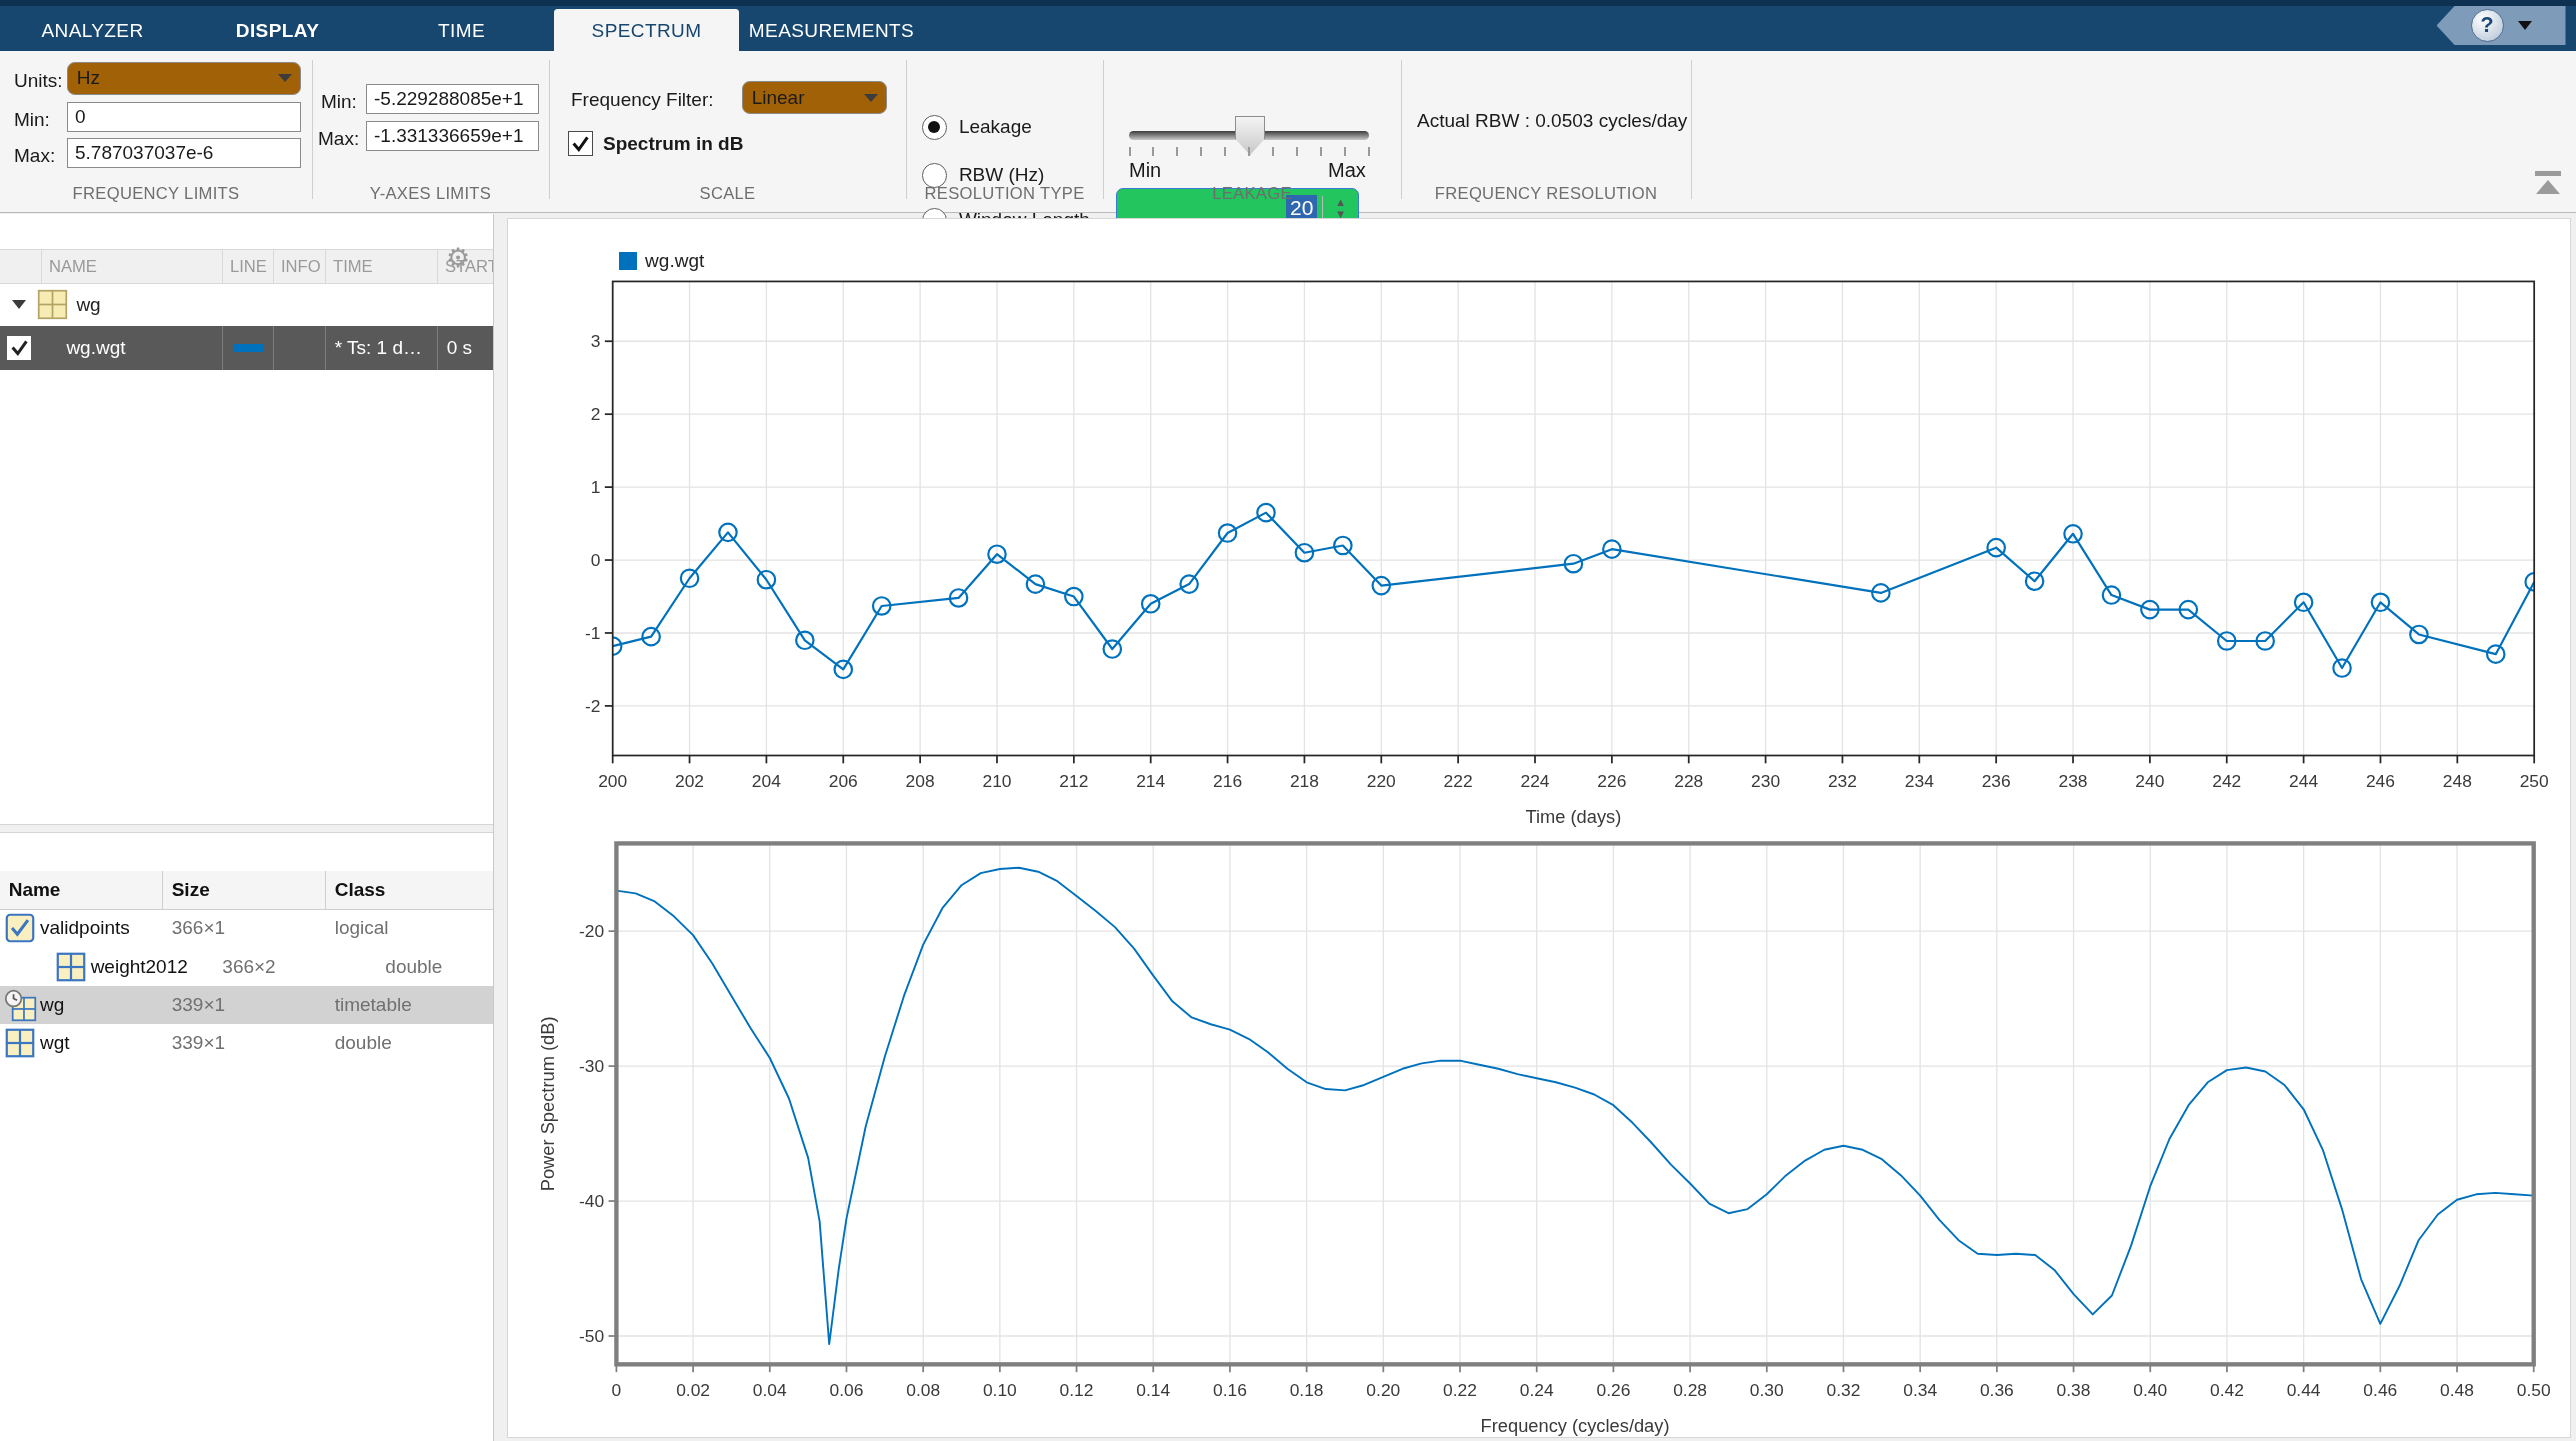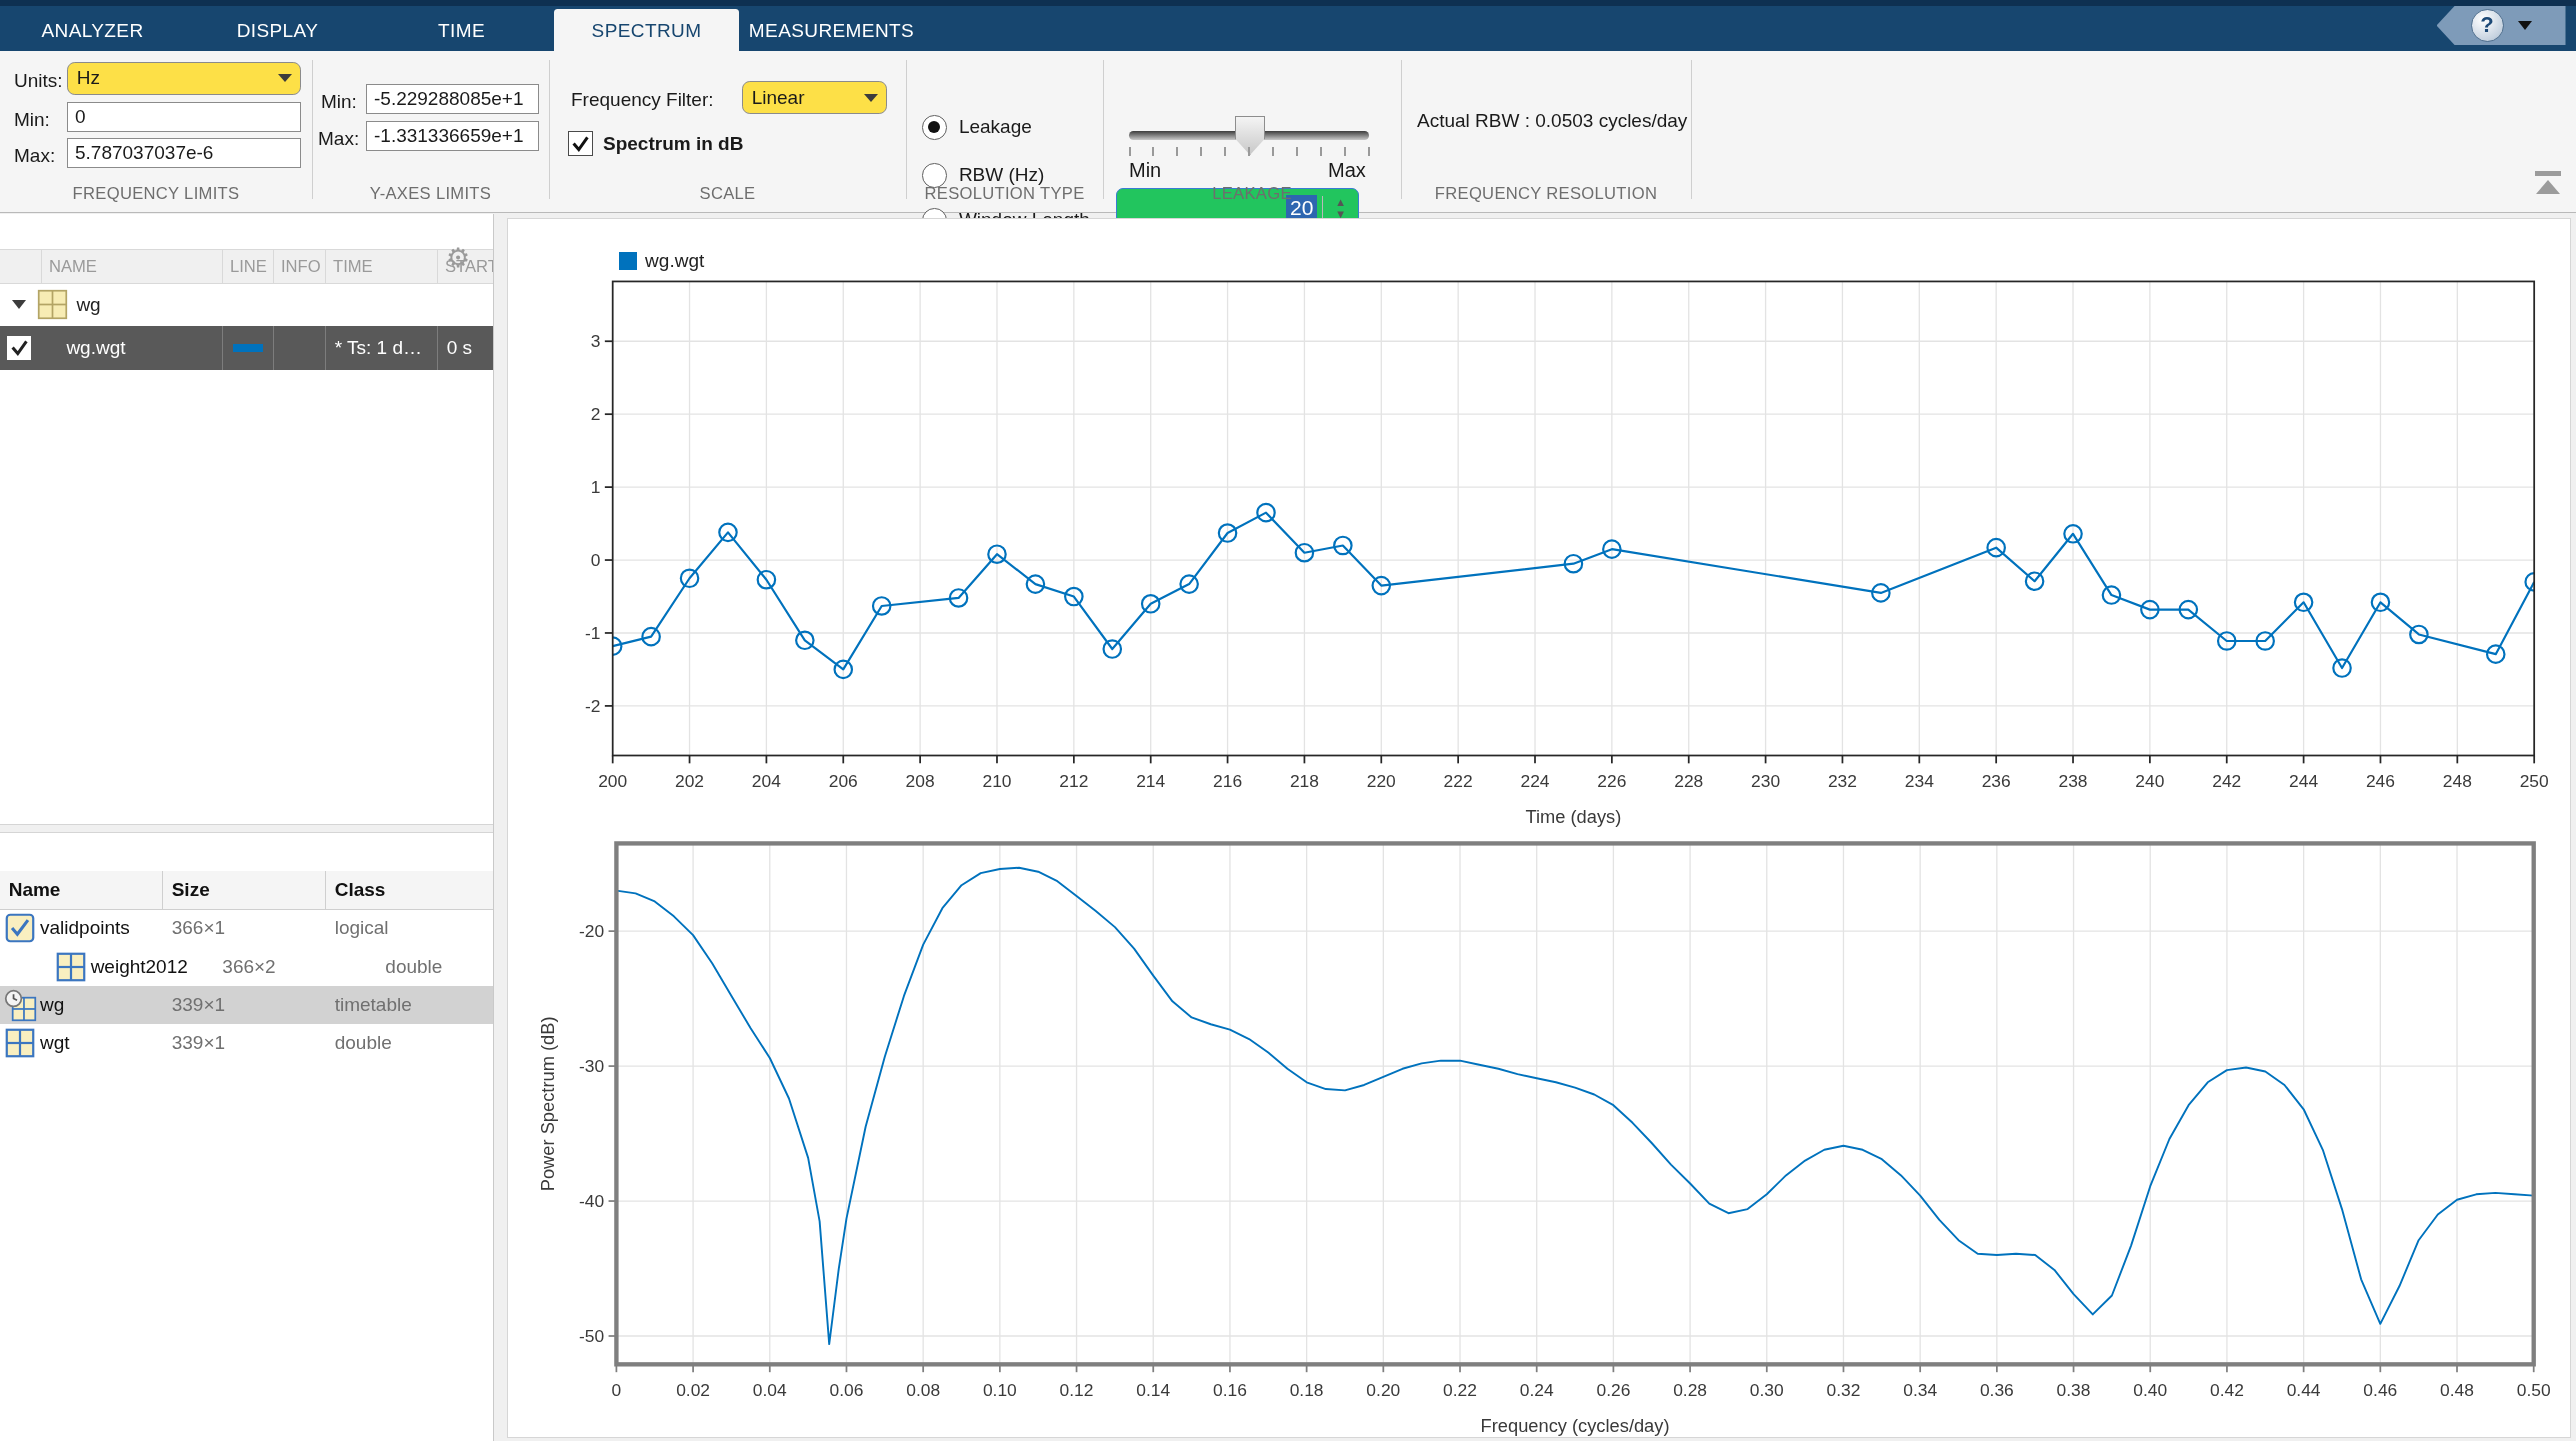--- a/index.html
+++ b/index.html
@@ -16,21 +16,21 @@
   #helpq{width:31px;height:31px;border-radius:50%;background:radial-gradient(circle at 35% 30%,#ffffff,#c7d3e0 70%,#9fb2c6);
        border:1.7px solid #51708f;color:#1d4976;font-weight:bold;font-size:22px;line-height:30px;text-align:center;}
   #helpcaret{width:0;height:0;border-left:7.8px solid transparent;border-right:7.8px solid transparent;border-top:9.6px solid #111;}
   
   #ribbon{position:absolute;left:0;top:51px;width:2576px;height:161px;background:#f5f5f5;border-bottom:1.7px solid #b9b9b9;}
   .rdiv{position:absolute;top:8.7px;height:139px;width:0.9px;background:#cfcfcf;}
   .rfooter{position:absolute;top:132px;height:22.7px;line-height:22.7px;font-size:16.6px;color:#6e6e6e;text-align:center;letter-spacing:0.3px;}
   .rlabel{position:absolute;font-size:19px;color:#1a1a1a;white-space:nowrap;}
   .rinput{position:absolute;background:#fff;border:1.7px solid #8b8b8b;font-size:19px;color:#1a1a1a;
           padding:0 7px;display:flex;align-items:center;white-space:nowrap;overflow:hidden;}
-  .rdrop{position:absolute;background:#fde047;border:1.7px solid #8b8b8b;border-radius:7.8px;font-size:19px;color:#1a1a1a;
+  .rdrop{position:absolute;background:#a16207;border:1.7px solid #8b8b8b;border-radius:7.8px;font-size:19px;color:#1a1a1a;
          padding:0 8.7px;display:flex;align-items:center;}
   .rdrop .caret{margin-left:auto;width:0;height:0;border-left:7px solid transparent;border-right:7px solid transparent;border-top:8.7px solid #3c3c3c;}
   .chk{width:22.7px;height:22.7px;background:#fff;border:1.7px solid #4a4a4a;display:inline-flex;align-items:center;justify-content:center;}
   .chk svg{display:block;}
   .radio{width:22.7px;height:22.7px;border-radius:50%;border:1.7px solid #5f5f5f;background:#fff;display:inline-block;position:relative;}
   .radio.sel::after{content:"";position:absolute;left:5.2px;top:5.2px;width:12.2px;height:12.2px;border-radius:50%;background:#111;}
   .radrow{position:absolute;display:flex;align-items:center;gap:12.2px;font-size:19px;color:#1a1a1a;}
   #slidertrack{position:absolute;left:1129px;top:80px;width:240px;height:8.7px;border-radius:4.4px;
          background:linear-gradient(#3c3c3c,#c9c9c9);}
   #sliderthumb{position:absolute;top:-15px;width:28px;height:37px;background:linear-gradient(#f4f4f4,#c9c9c9);
@@ -73,21 +73,21 @@
   #chart2{position:absolute;left:514px;top:826px;}
   svg text{font-family:"Liberation Sans",sans-serif;}
 </style>
 </head>
 <body>
 
 <div id="topbar">
   <div class="topstrip"></div>
   <div id="tabhost">
       <div class="tab" style="left: 0px;">ANALYZER</div>
-      <div class="tab" style="left: 185px;">DISPLAY</div>
+      <div class="tab" style="left: 185px; font-weight: bold;">DISPLAY</div>
       <div class="tab" style="left: 369px;">TIME</div>
       <div class="tab active" style="left: 554px;">SPECTRUM</div>
       <div class="tab" style="left: 739px;">MEASUREMENTS</div>
     </div>
   <div id="helpbtn">
     <div id="helpq">?</div>
     <div id="helpcaret"></div>
   </div>
 </div>
 

